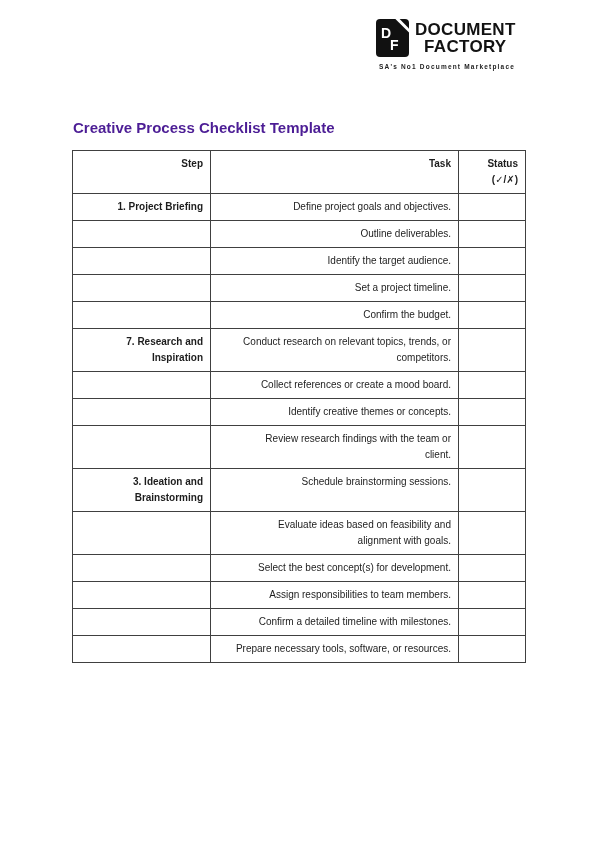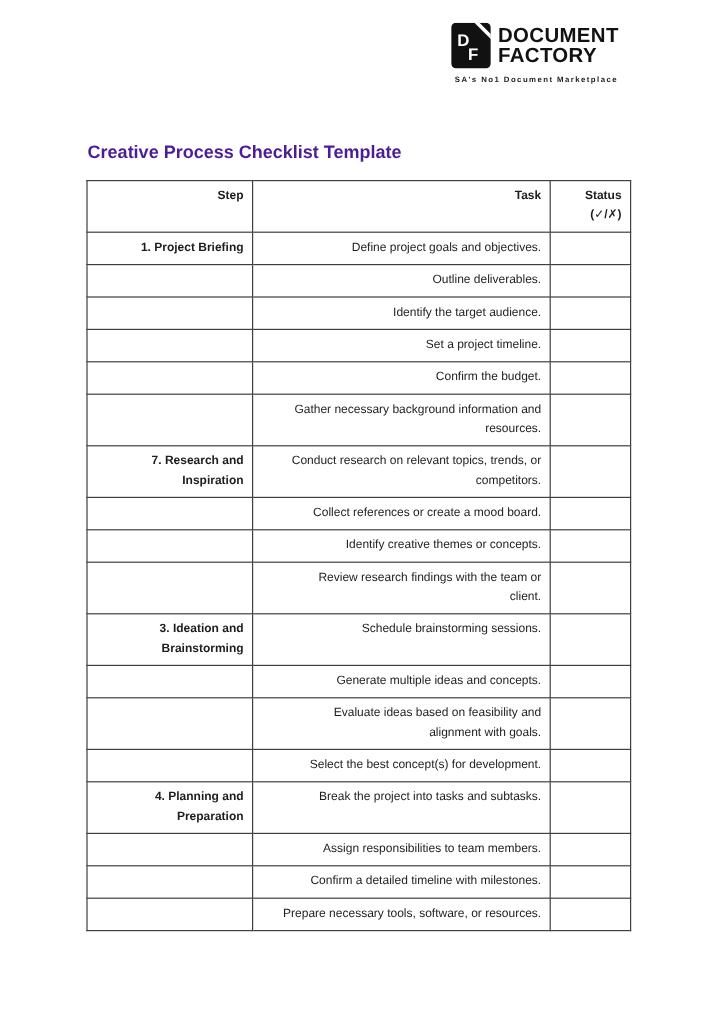--- a/index.html
+++ b/index.html
@@ -6,21 +6,21 @@
   .page{
     position:relative;width:600px;height:848px;background:#ffffff;overflow:hidden;
     font-family:"Liberation Sans","DejaVu Sans",sans-serif;color:#1d1d1d;
   }
   
   .logo{position:absolute;left:376px;top:19px;width:142px;}
   .logo-row{display:flex;align-items:flex-start;}
   .logo-icon{flex:0 0 auto;display:block;}
   .logo-name{
     margin-left:6px;padding-top:2px;font-size:17px;line-height:17px;
-    font-weight:800;letter-spacing:0.3px;color:#121212;
+    font-weight:800;letter-spacing:0.3px;color:#121212;text-align:center;
   }
   .tagline{
     margin-top:6px;text-align:center;font-size:6.5px;font-weight:700;
     letter-spacing:1.2px;color:#222222;white-space:nowrap;
   }
   
   .doc-title{
     position:absolute;left:73px;top:119px;margin:0;
     font-size:15px;line-height:18px;font-weight:700;color:#4c1d95;
   }
@@ -101,26 +101,20 @@
           <td class="step-cell"></td>
           <td class="task-cell">Set a project timeline.</td>
           <td class="status-cell"></td>
         </tr>
         <tr>
           <td class="step-cell"></td>
           <td class="task-cell">Confirm the budget.</td>
           <td class="status-cell"></td>
         </tr>
         <tr>
-          <td class="step-cell"></td>
-          <td class="task-cell">Gather necessary background information and
-resources.</td>
-          <td class="status-cell"></td>
-        </tr>
-        <tr>
           <td class="step-cell">7. Research and
 Inspiration</td>
           <td class="task-cell">Conduct research on relevant topics, trends, or
 competitors.</td>
           <td class="status-cell"></td>
         </tr>
         <tr>
           <td class="step-cell"></td>
           <td class="task-cell">Collect references or create a mood board.</td>
           <td class="status-cell"></td>
@@ -137,38 +131,27 @@
           <td class="status-cell"></td>
         </tr>
         <tr>
           <td class="step-cell">3. Ideation and
 Brainstorming</td>
           <td class="task-cell">Schedule brainstorming sessions.</td>
           <td class="status-cell"></td>
         </tr>
         <tr>
           <td class="step-cell"></td>
-          <td class="task-cell">Generate multiple ideas and concepts.</td>
-          <td class="status-cell"></td>
-        </tr>
-        <tr>
-          <td class="step-cell"></td>
           <td class="task-cell">Evaluate ideas based on feasibility and
 alignment with goals.</td>
           <td class="status-cell"></td>
         </tr>
         <tr>
           <td class="step-cell"></td>
           <td class="task-cell">Select the best concept(s) for development.</td>
-          <td class="status-cell"></td>
-        </tr>
-        <tr>
-          <td class="step-cell">4. Planning and
-Preparation</td>
-          <td class="task-cell">Break the project into tasks and subtasks.</td>
           <td class="status-cell"></td>
         </tr>
         <tr>
           <td class="step-cell"></td>
           <td class="task-cell">Assign responsibilities to team members.</td>
           <td class="status-cell"></td>
         </tr>
         <tr>
           <td class="step-cell"></td>
           <td class="task-cell">Confirm a detailed timeline with milestones.</td>

